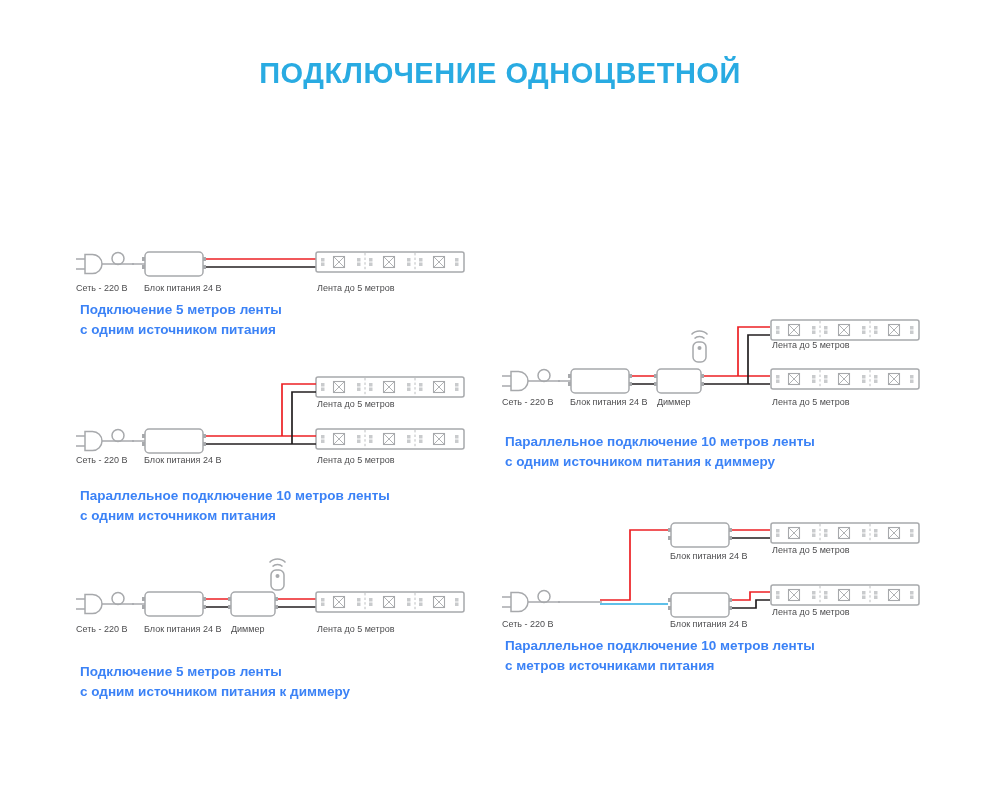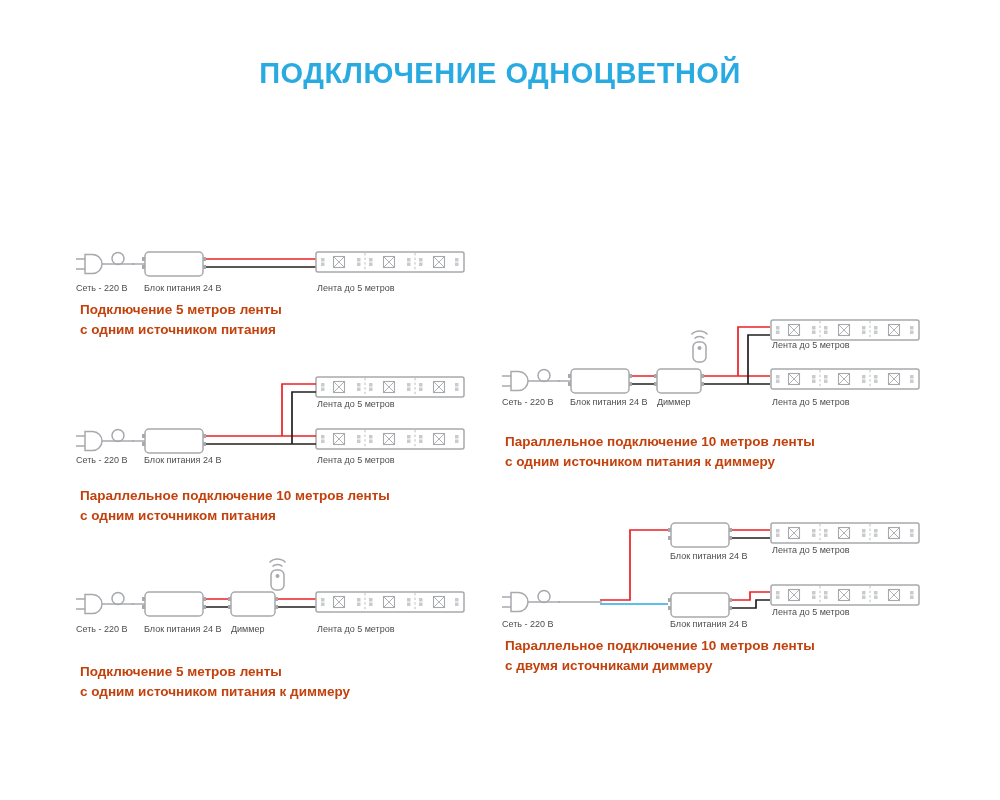--- a/index.html
+++ b/index.html
@@ -7,21 +7,21 @@
   #page {
     position:relative; width:1000px; height:800px; background:#ffffff;
     font-family:"Liberation Sans", sans-serif; overflow:hidden;
   }
   .title {
     position:absolute; left:0; top:52px; width:100%; text-align:center;
     color:#29abe2; font-size:29px; font-weight:bold; line-height:43px; letter-spacing:0.5px;
   }
   .diagram { position:absolute; }
   .caption {
-    position:absolute; color:#c2410c; font-size:13.5px; font-weight:bold; line-height:20px;
+    position:absolute; color:#3b82f6; font-size:13.5px; font-weight:bold; line-height:20px;
   }
   svg { display:block; overflow:visible; }
   .boxp { fill:#ffffff; stroke:#a7a9ac; stroke-width:1.5; }
   .loop { fill:none; stroke:#a7a9ac; stroke-width:1.5; }
   .tab  { fill:#a7a9ac; }
   .cut  { stroke:#bcbec0; stroke-width:1; stroke-dasharray:2.4 2.2; }
   .ledr { fill:#ffffff; stroke:#a7a9ac; stroke-width:1.1; }
   .ledl { stroke:#a7a9ac; stroke-width:0.9; }
   .pad  { fill:#c9cbcd; }
   .lbl  { font-family:"Liberation Sans", sans-serif; font-size:9px; fill:#4d4d4f; }
@@ -192,16 +192,16 @@
       <use href="#sym-psu" x="176" y="90"></use>
       <text class="lbl" x="280" y="53">Лента до 5 метров</text>
       <text class="lbl" x="178" y="59">Блок питания 24 В</text>
       <text class="lbl" x="280" y="115">Лента до 5 метров</text>
       <text class="lbl" x="178" y="127">Блок питания 24 В</text>
       <text class="lbl" x="10" y="127">Сеть - 220 В</text>
     </svg>
   </div>
   <div class="caption" style="left:505px; top:636px;">
     <div>Параллельное подключение 10 метров ленты</div>
-    <div>с двумя источниками диммеру</div>
+    <div>с метров источниками питания</div>
   </div>
 
 </div>
 
 </body></html>

